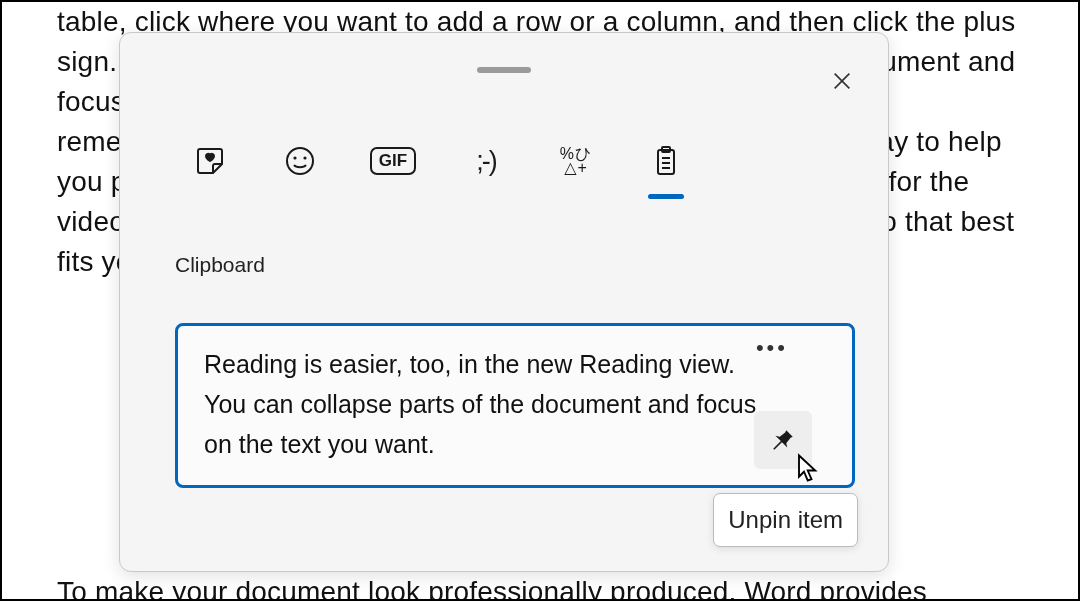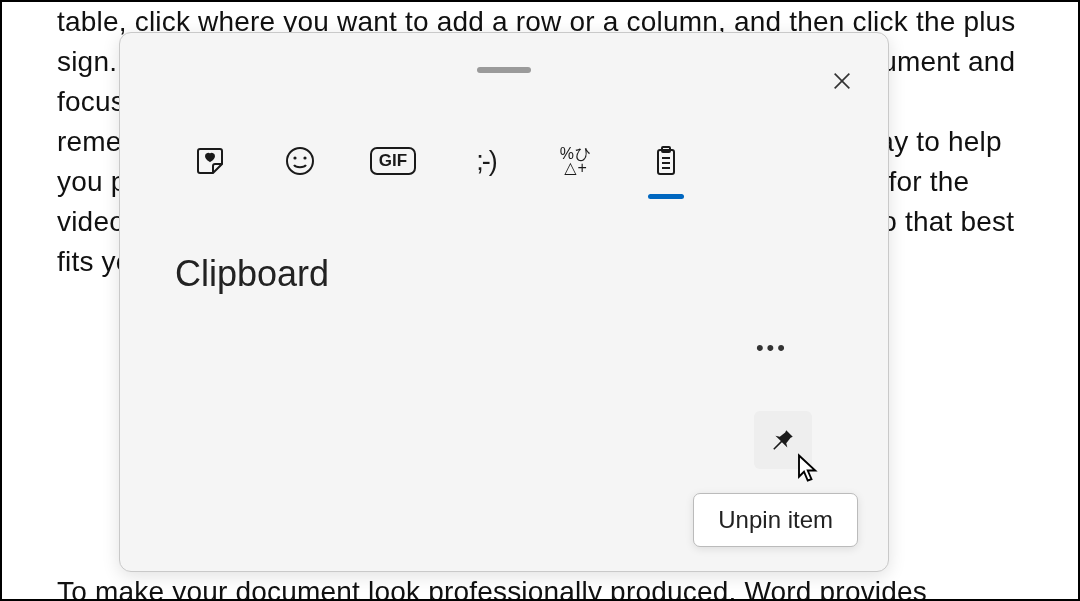--- a/index.html
+++ b/index.html
@@ -94,21 +94,21 @@
       left: 2px;
       width: 36px;
       height: 5px;
       background: #0067c0;
       border-radius: 3px;
     }
     .section-title {
       position: absolute;
       top: 220px;
       left: 55px;
-      font-size: 36px;
+      font-size: 21px;
       color: #222;
     }
     .clip-item {
       position: absolute;
       top: 290px;
       left: 55px;
       width: 680px;
       height: 165px;
       background: #fbfbfb;
       border: 3px solid #0067c0;
@@ -142,21 +142,21 @@
       cursor: pointer;
     }
     .pin-btn svg { width: 26px; height: 26px; }
     .tooltip {
       position: absolute;
       top: 460px;
       right: 30px;
       background: #fff;
       border: 1px solid #bbb;
       border-radius: 7px;
-      padding: 12px 24px;
+      padding: 12px 14px;
       font-size: 24px;
       color: #222;
       box-shadow: 0 2px 8px rgba(0,0,0,0.1);
     }
     .cursor {
       position: absolute;
       top: 420px;
       right: 64px;
       pointer-events: none;
     }
@@ -216,20 +216,23 @@
         <rect x="12" y="2" width="8" height="5" rx="1"></rect>
         <line x1="12" y1="13" x2="20" y2="13"></line>
         <line x1="12" y1="18" x2="20" y2="18"></line>
         <line x1="12" y1="23" x2="20" y2="23"></line>
       </svg>
     </div>
   </div>
 
   <div class="section-title">Clipboard</div>
 
+  <div class="clip-item">
+    <span>Reading is easier, too, in the new Reading view. You can collapse parts of the document and focus on the text you want.</span>
+  </div>
 
   <div class="clip-more">
     <span>•••</span>
   </div>
 
   <div class="pin-btn">
     <svg viewBox="0 0 24 24" fill="#1a1a1a">
       <path d="M15 3 l6 6 l-2 1 l-4 5 l1 4 l-5 -5 l-7 7 l-1 -1 l7 -7 l-5 -5 l4 1 l5 -4 z"></path>
     </svg>
   </div>

